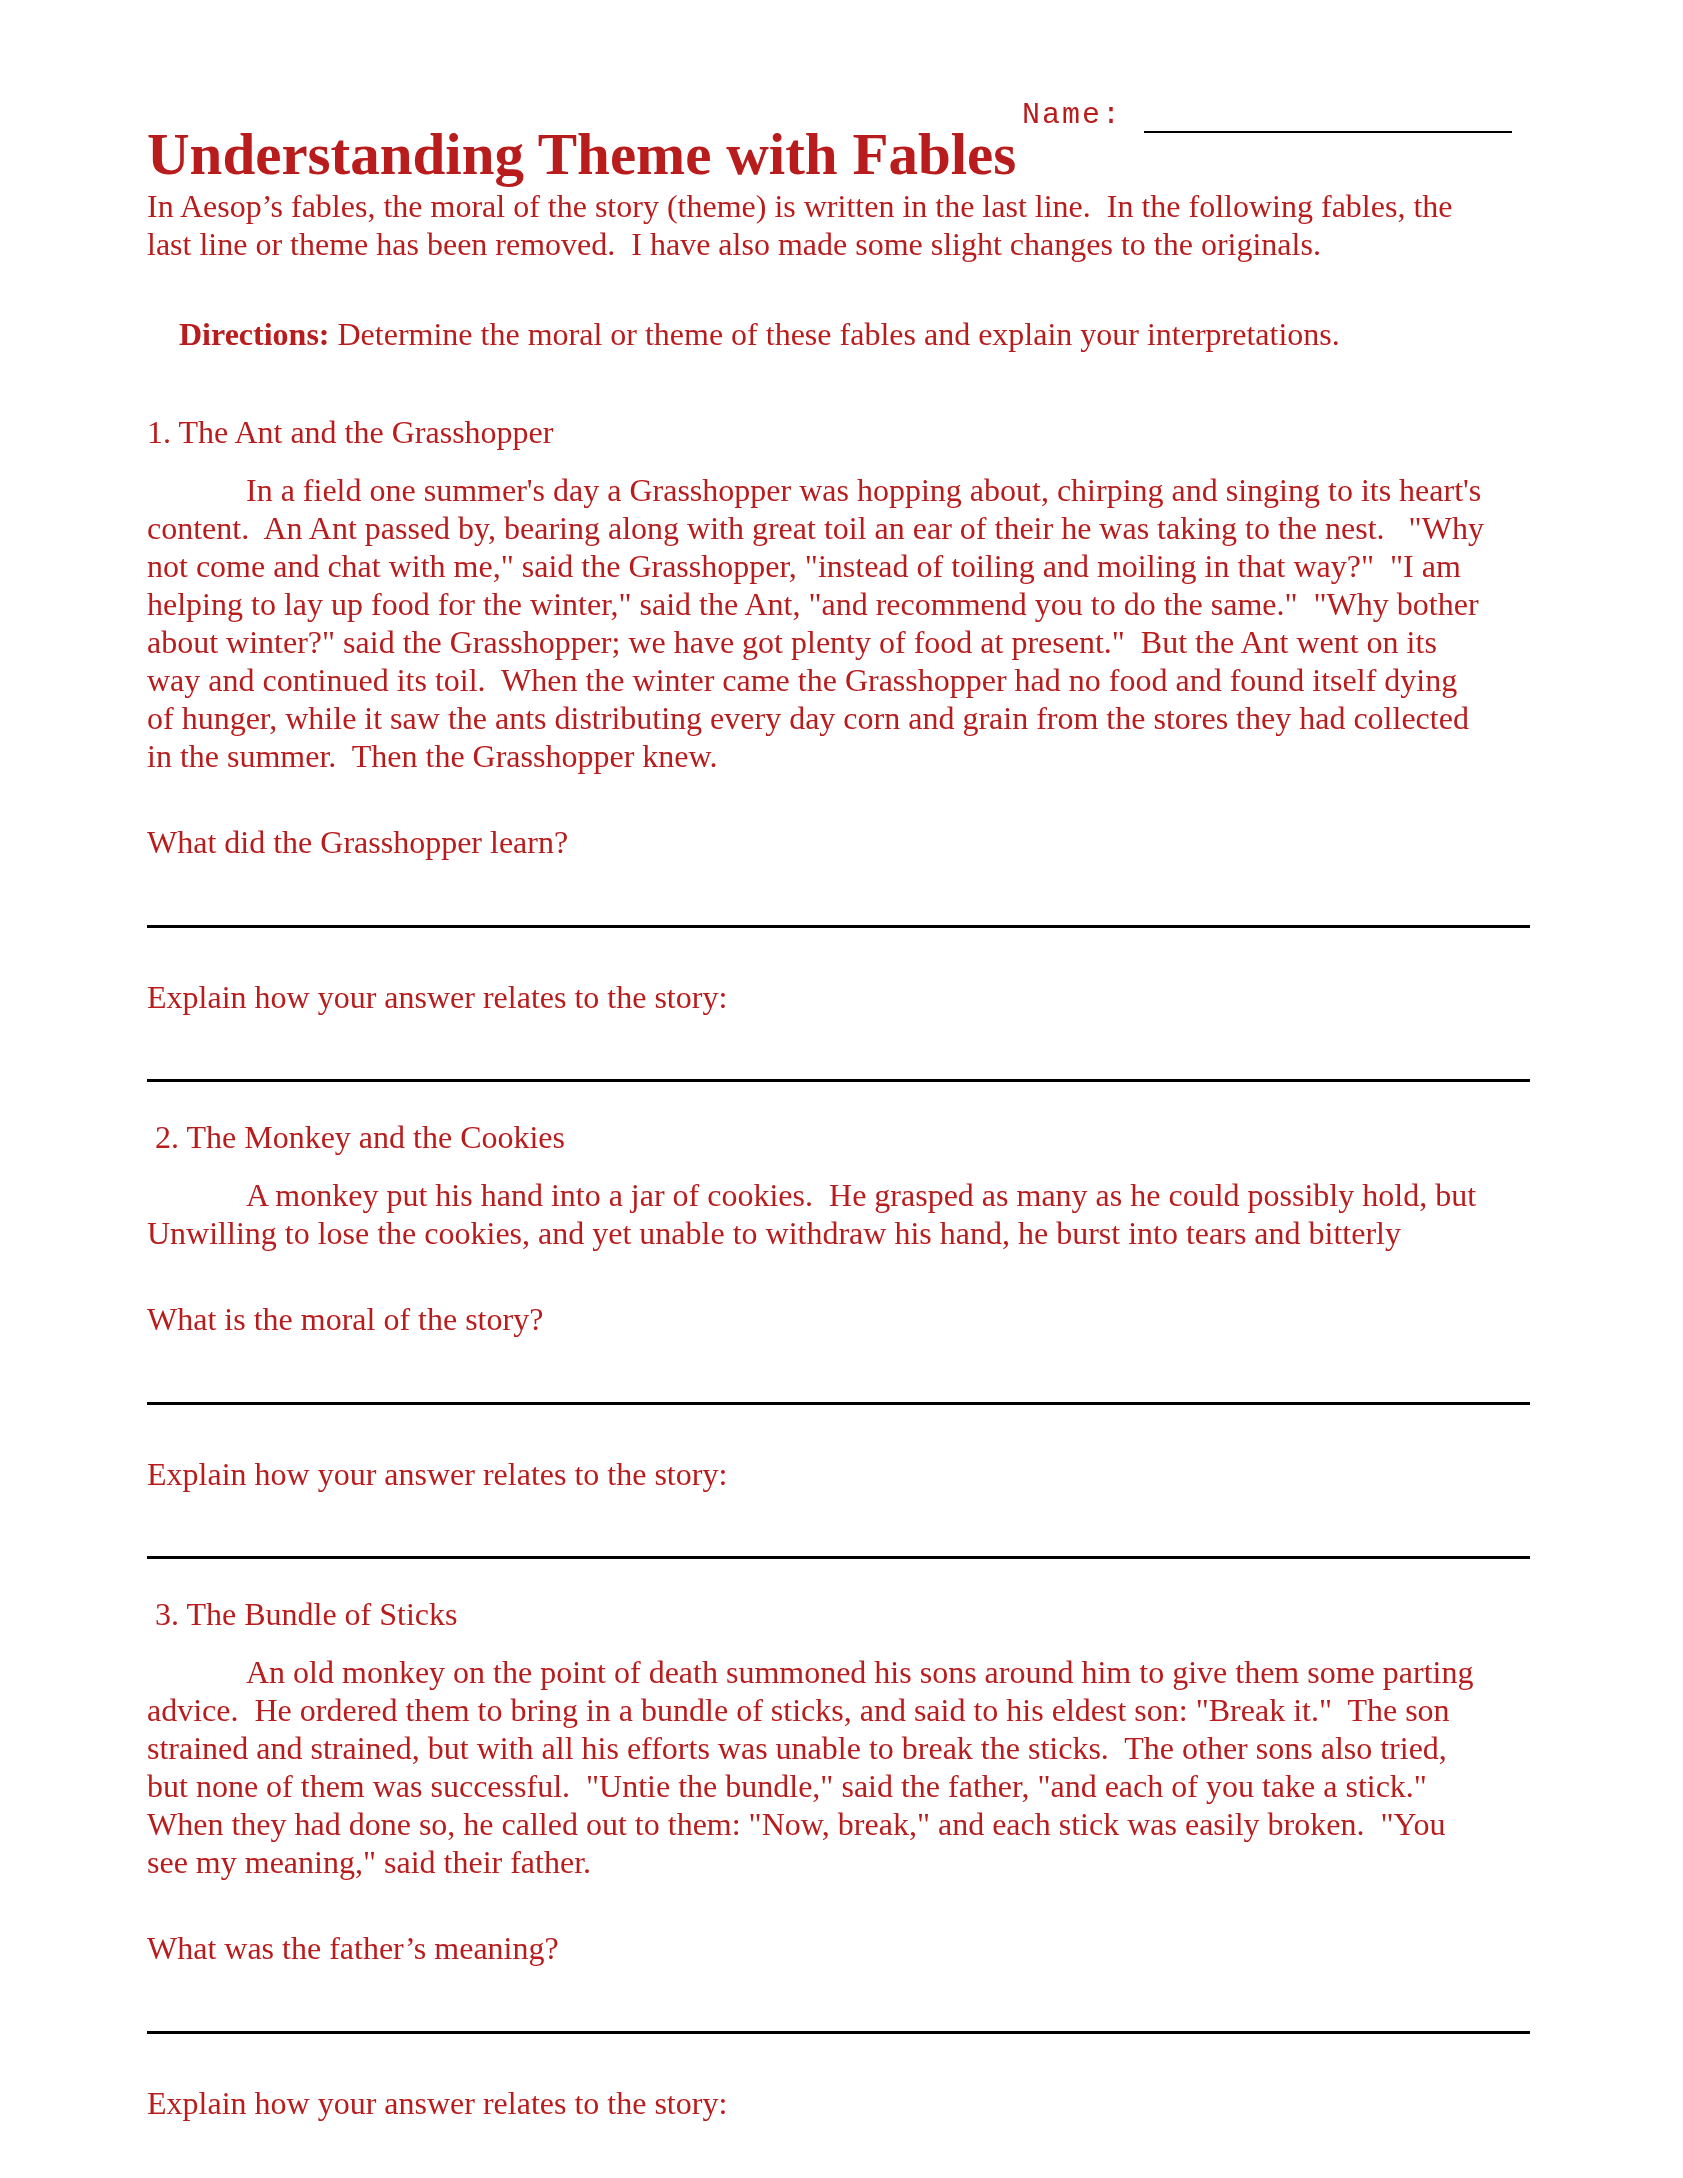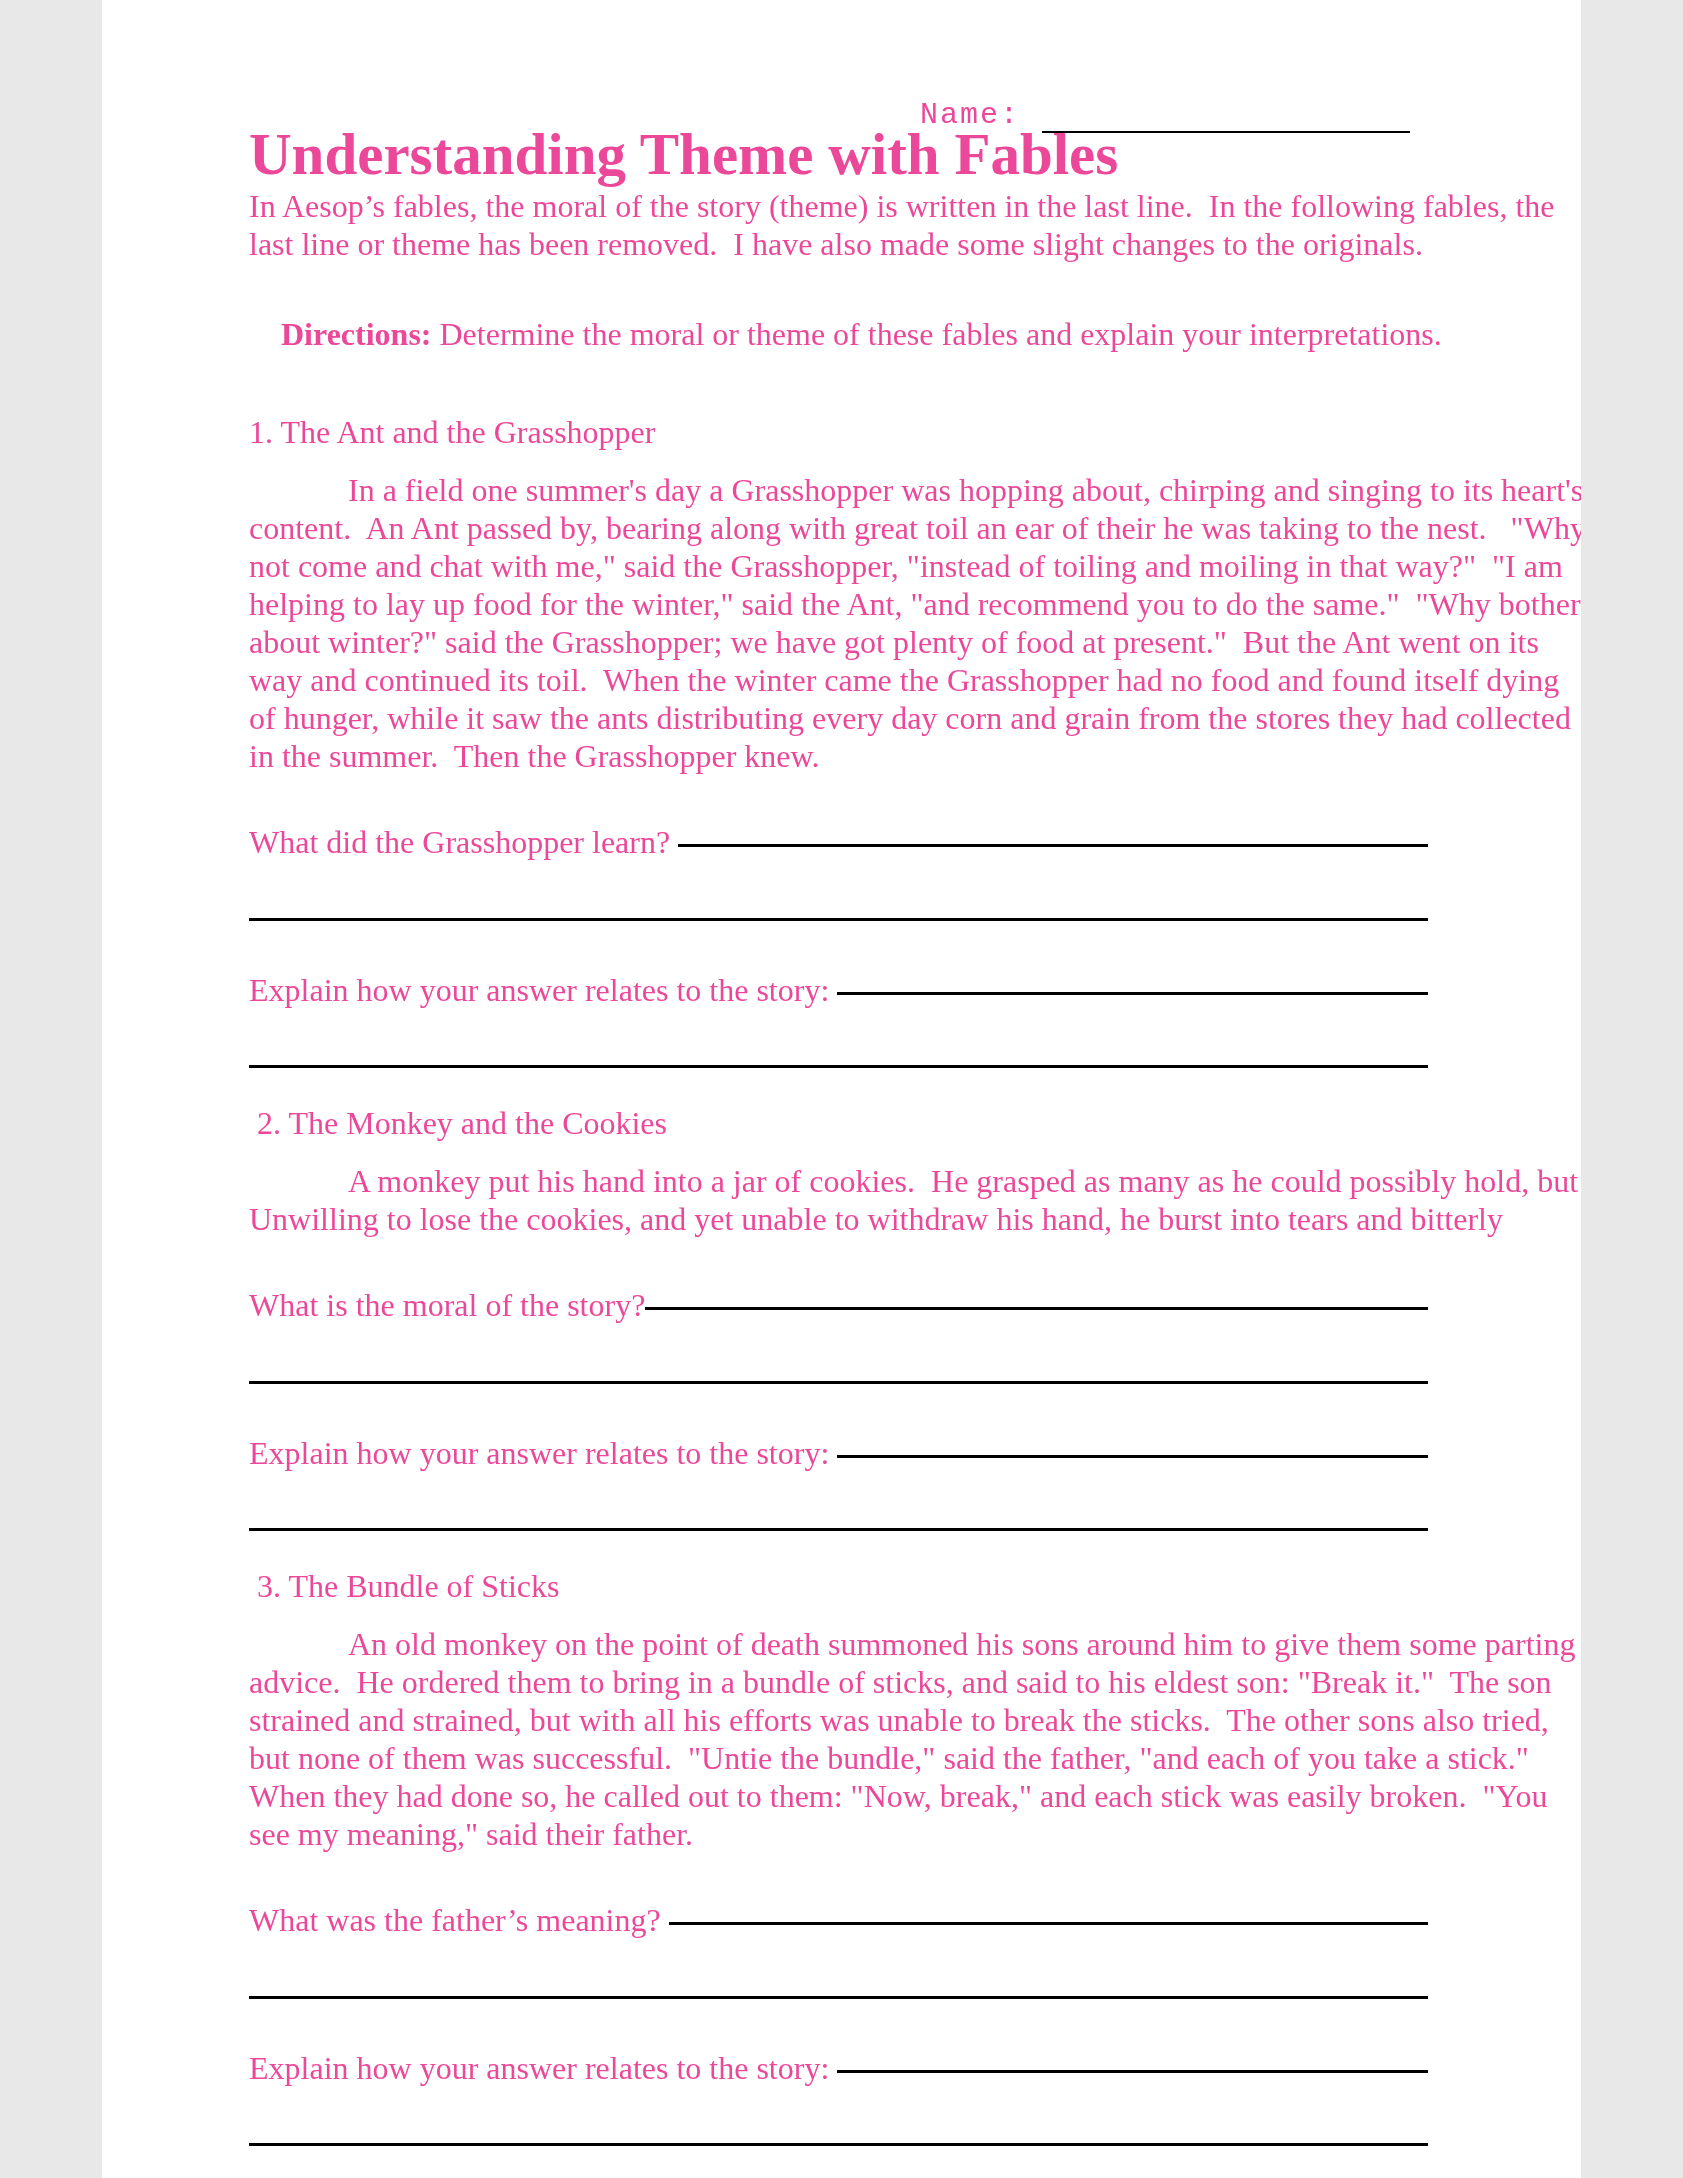--- a/index.html
+++ b/index.html
@@ -1,21 +1,21 @@
 <!DOCTYPE html>
 <html><head>
 <meta charset="utf-8">
 <style>
   html,body { margin:0; padding:0; background:#e8e8e8; }
   .page {
     position: relative;
-    width: 1479px; height: 2178px;
+    width: 1683px; height: 2178px;
     margin: 0 auto;
     background: #ffffff;
-    color: #ec4899;
+    color: #b91c1c;
     box-sizing: border-box;
     padding: 0 153px 0 147px;
     font-family: "Liberation Serif", serif;
     font-size: 32px;
     overflow: hidden;
   }
   .name-row {
     margin-top: 97px;
     display: flex;
     justify-content: flex-end;
@@ -40,23 +40,24 @@
   .line { line-height: 38px; white-space: pre; }
   .directions { margin-top: 14px; line-height: 38px; white-space: pre; }
   .directions .dir-label { font-weight: bold; }
   .fable { }
   .sec-head { margin-top: 36px; line-height: 38px; white-space: pre; }
   .sec-head.first { margin-top: 22px; }
   .fable-text { margin-top: 20px; }
   .fable-text .line.indent { text-indent: 99px; }
   .q-row {
     display: flex;
-    align-items: center;
+    align-items: flex-start;
     margin-top: 48px;
     line-height: 38px;
+    flex-direction: column;
   }
   .q-row .q-text { white-space: pre; }
   .q-row .fill {
     flex: 1;
     border-bottom: 3px solid #000;
     margin-bottom: 4px;
     height: 10px;
   }
   .blank-line {
     height: 0;

